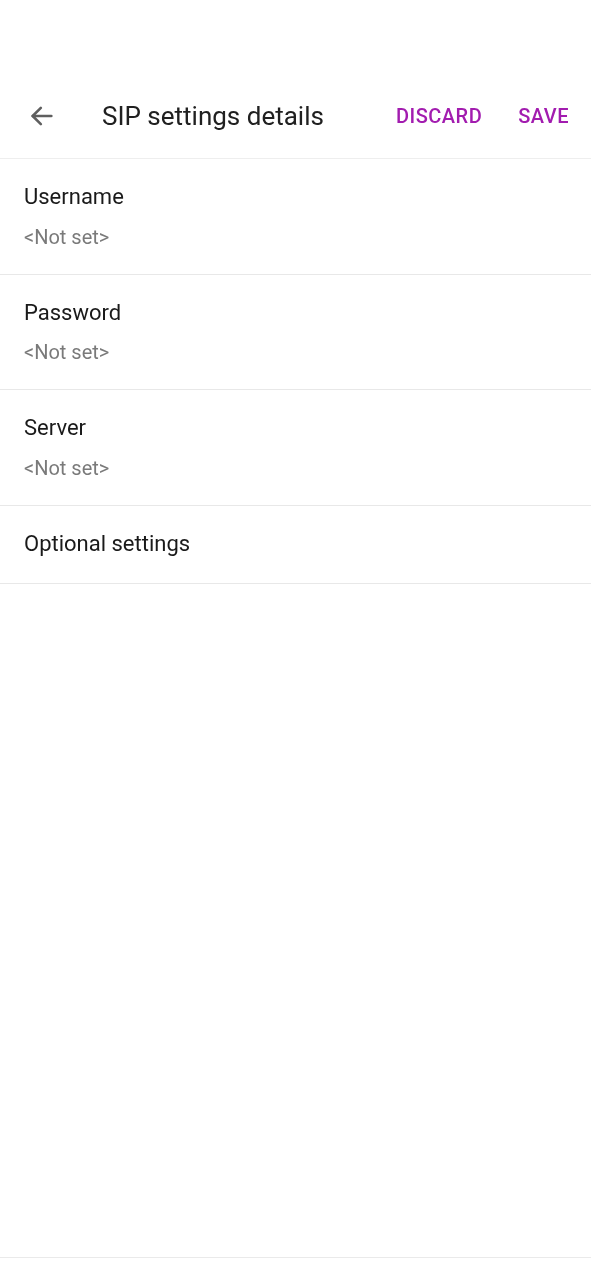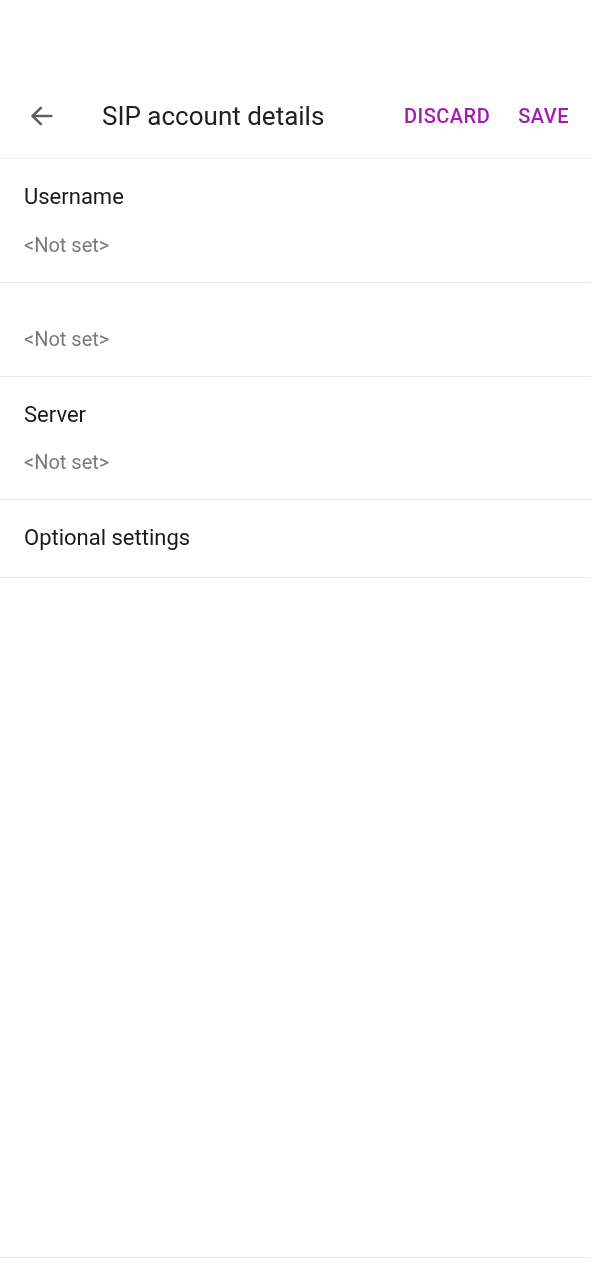--- a/index.html
+++ b/index.html
@@ -42,40 +42,40 @@
     }
     .action-btn {
       font-size: 20px;
       font-weight: 500;
       color: #a21caf;
       letter-spacing: 0.5px;
       padding: 8px 4px;
       cursor: pointer;
     }
     .action-btn + .action-btn {
-      margin-left: 20px;
+      margin-left: 28px;
     }
     .list {
       width: 100%;
     }
     .list-item {
       padding: 23px 12px 24px 24px;
       border-bottom: 1px solid #e8e8e8;
       cursor: pointer;
     }
     .item-title {
       font-size: 22px;
       color: #1a1a1a;
       font-weight: 400;
       line-height: 1.35;
     }
     .item-sub {
       font-size: 20px;
       color: #7a7a7a;
-      margin-top: 20px;
+      margin-top: 12px;
       line-height: 1.3;
       display: flex;
       align-items: center;
     }
     .expand-icon {
       display: inline-flex;
       margin-right: 6px;
       color: #7a7a7a;
     }
     .bottom-bar {
@@ -92,33 +92,34 @@
 
 <div class="status-bar"></div>
 
 <div class="app-bar">
   <div class="back-btn">
     <svg width="28" height="28" viewBox="0 0 24 24" fill="none" stroke="currentColor" stroke-width="2.2" stroke-linecap="round" stroke-linejoin="round">
       <line x1="20" y1="12" x2="4" y2="12"></line>
       <polyline points="11 5 4 12 11 19"></polyline>
     </svg>
   </div>
-  <div class="app-title">SIP account details</div>
+  <div class="app-title">SIP settings details</div>
   <div class="action-btn">DISCARD</div>
   <div class="action-btn">SAVE</div>
 </div>
 
 <div class="list">
 
   <div class="list-item">
     <div class="item-title">Username</div>
     <div class="item-sub">&lt;Not set&gt;</div>
   </div>
 
   <div class="list-item">
+    <div class="item-title">Password</div>
     <div class="item-sub">&lt;Not set&gt;</div>
   </div>
 
   <div class="list-item">
     <div class="item-title">Server</div>
     <div class="item-sub">&lt;Not set&gt;</div>
   </div>
 
   <div class="list-item">
     <div class="item-title">Optional settings</div>

